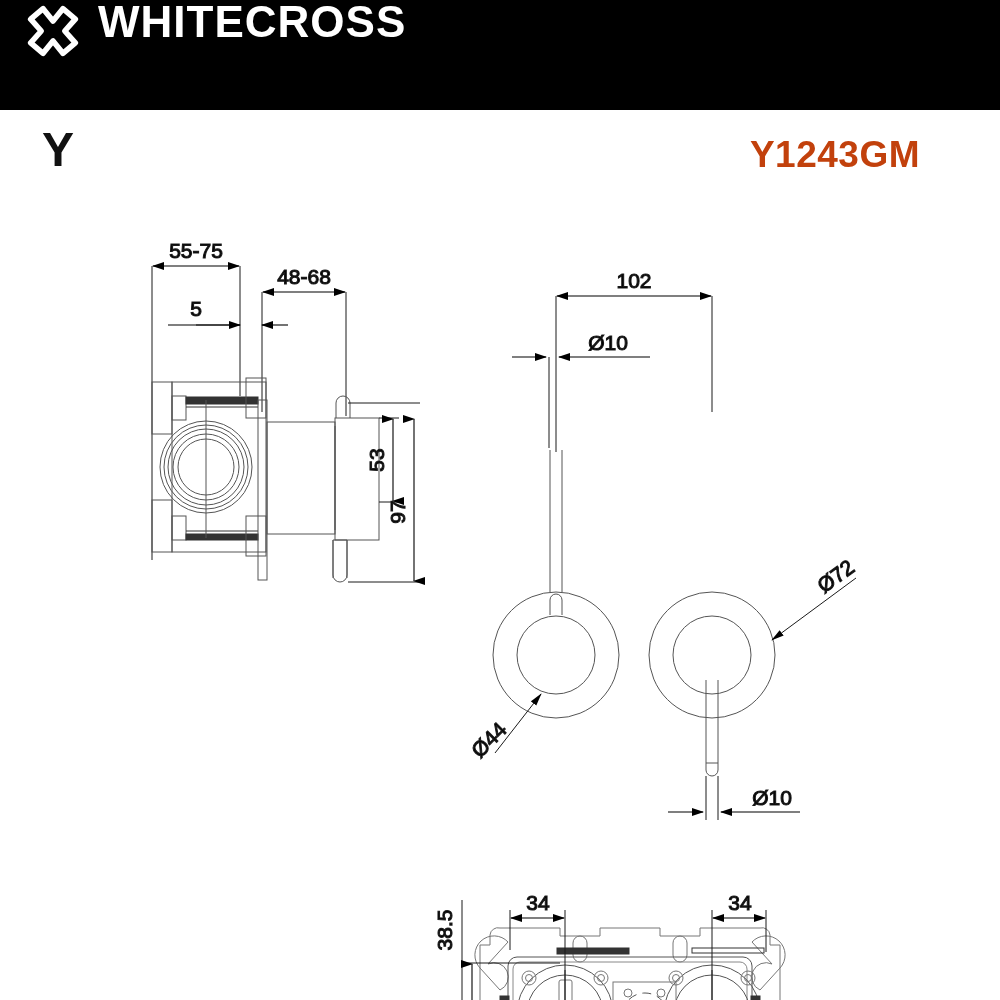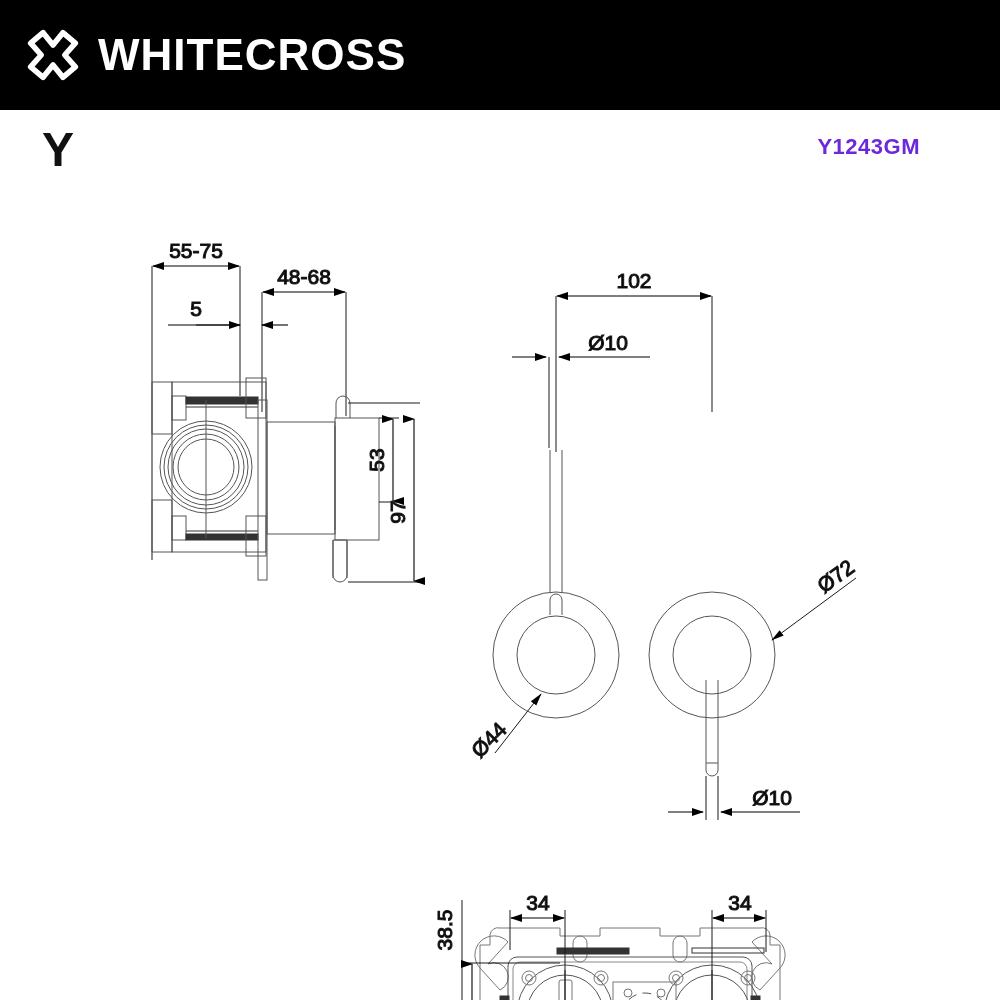--- a/index.html
+++ b/index.html
@@ -17,21 +17,21 @@
   }
 
   
   #brand-bar {
     position: absolute;
     left: 0; top: 0;
     width: 1000px;
     height: 110px;
     background: #000000;
     display: flex;
-    align-items: center;
+    align-items: flex-start;
   }
   #brand-logo-icon {
     margin-left: 22px;
     width: 62px;
     height: 62px;
     flex: 0 0 auto;
   }
   #brand-wordmark {
     margin-left: 14px;
     color: #ffffff;
@@ -54,23 +54,23 @@
     top: 16px;
     font-size: 48px;
     font-weight: bold;
     color: #111111;
     line-height: 1;
   }
   #model-code {
     position: absolute;
     right: 80px;
     top: 26px;
-    font-size: 22px;
+    font-size: 37px;
     font-weight: bold;
-    color: #6d28d9;
+    color: #c2410c;
     line-height: 1;
     letter-spacing: 0.5px;
   }
 
   
   #drawing-canvas {
     position: absolute;
     left: 0; top: 200px;
     width: 1000px;
     height: 800px;

